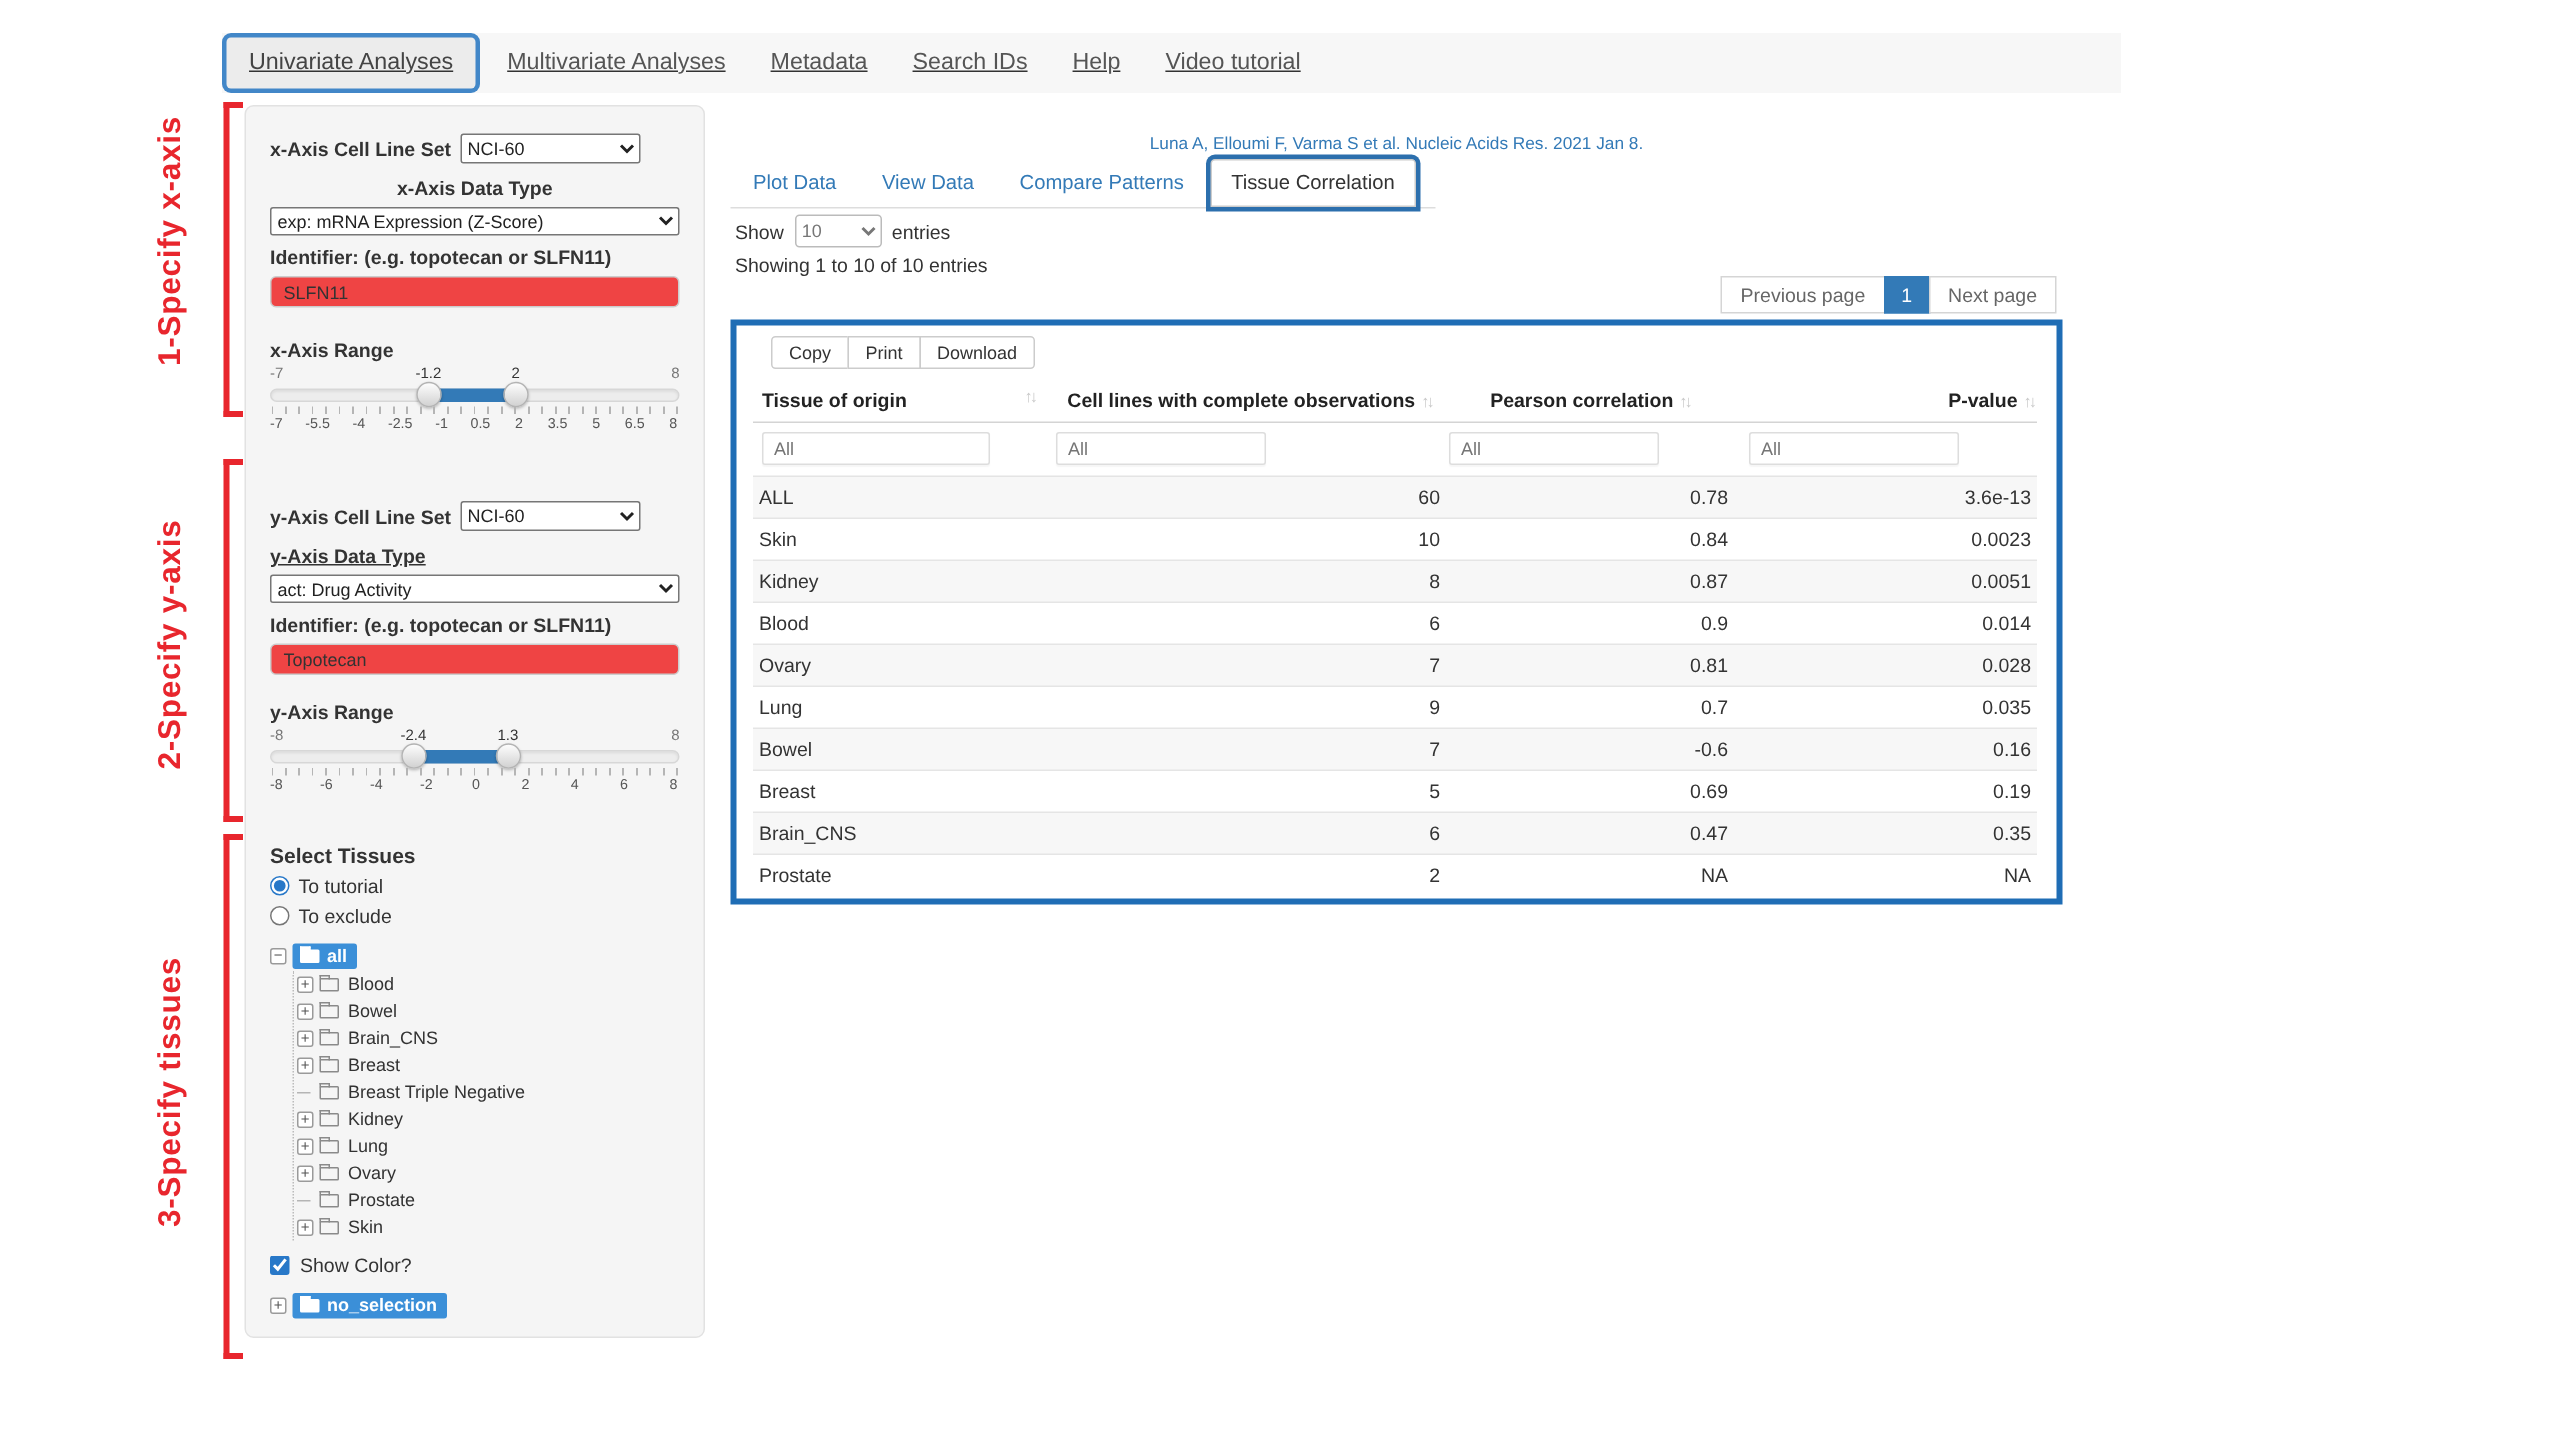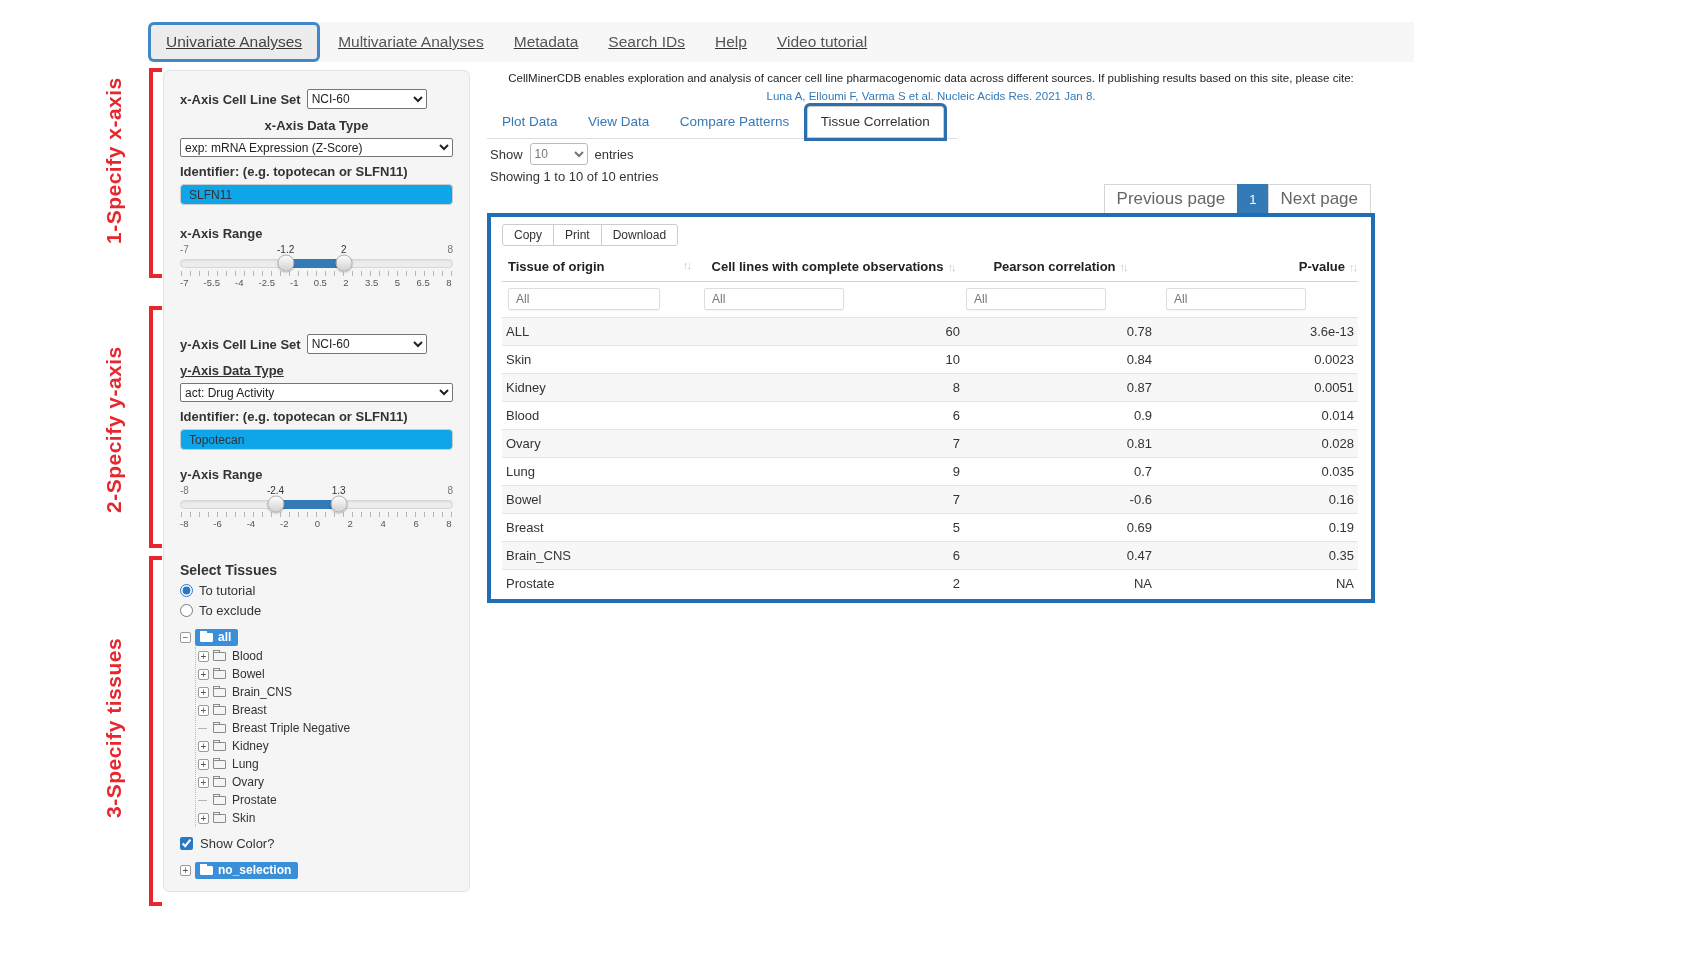--- a/index.html
+++ b/index.html
@@ -15,21 +15,21 @@
   .bracket { left:149px; width:13px; border:4px solid #e8262d; border-right:none; }
   .vtext { writing-mode:vertical-rl; transform:rotate(180deg); color:#e8262d; font-size:21px; font-weight:600; letter-spacing:0.5px; display:flex; align-items:center; justify-content:center; width:28px; }
 
   
   #sidebar { left:163px; top:70px; width:307px; height:822px; background:#f5f5f5; border:1px solid #e2e2e2; border-radius:6px; padding:16px 16px 10px 16px; }
   .lbl { font-weight:bold; font-size:13px; color:#333; }
   .inline-row { display:flex; align-items:center; gap:6px; }
   select { font-size:12px; color:#222; background:#fff; border:1px solid #767676; border-radius:2px; height:20px; }
   .sel-cellline { width:120px; }
   .sel-full { width:100%; height:19px; margin-top:5px; }
-  .txt-input { width:100%; height:21px; border:1px solid #ccc; border-radius:4px; font-size:12px; padding:0 8px; color:#333; background:#0ea5e9; font-family:"Liberation Sans", sans-serif; }
+  .txt-input { width:100%; height:21px; border:1px solid #ccc; border-radius:4px; font-size:12px; padding:0 8px; color:#333; background:#ef4444; font-family:"Liberation Sans", sans-serif; }
 
   
   .slider { position:relative; margin-top:3px; height:46px; }
   .sl-minmax { position:absolute; top:0; font-size:10px; color:#777; }
   .sl-hlabel { position:absolute; top:0; font-size:10px; color:#333; transform:translateX(-50%); }
   .sl-track { position:absolute; top:15px; left:0; right:0; height:9px; background:#ededed; border:1px solid #d7d7d7; border-radius:5px; box-shadow:inset 0 1px 2px rgba(0,0,0,0.08); }
   .sl-bar { position:absolute; top:15px; height:9px; background:#337ab7; }
   .sl-handle { position:absolute; top:19px; width:17px; height:17px; border-radius:50%; background:linear-gradient(#fdfdfd,#d2d2d2); border:1px solid #b3b3b3; transform:translate(-50%,-50%); box-shadow:0 1px 2px rgba(0,0,0,0.25); }
   .sl-ticks { position:absolute; top:27px; left:1px; right:1px; height:5px; background:repeating-linear-gradient(to right,#b5b5b5 0,#b5b5b5 1px,transparent 1px,transparent 9px); }
   .sl-ticklabels { position:absolute; top:33px; left:0; right:0; display:flex; justify-content:space-between; font-size:9.5px; color:#555; }
@@ -56,28 +56,28 @@
   #main { left:487px; top:0; width:888px; height:956px; }
   .citation { position:absolute; width:100%; text-align:center; font-size:11.5px; color:#222; }
   .citation a { color:#337ab7; text-decoration:none; }
   #tabbar { position:absolute; top:106px; left:0; width:470px; border-bottom:1px solid #ddd; padding-left:2px; }
   .ptab { display:inline-block; padding:7px 13px 8px; font-size:13.5px; color:#337ab7; cursor:pointer; }
   .ptab.active { color:#333; background:#fff; border:1px solid #ccc; border-radius:3px 3px 0 0; box-shadow:0 0 0 3px #2c6fad; position:relative; }
   #show-row { position:absolute; top:143px; left:3px; display:flex; align-items:center; gap:7px; font-size:13px; }
   #show-row select { width:58px; height:22px; border:1px solid #bbb; border-radius:3px; color:#777; }
   #showing-text { position:absolute; top:169px; left:3px; font-size:13px; color:#333; }
   #pagination { position:absolute; top:184px; right:4px; display:flex; }
-  .pg-btn { border:1px solid #d5d5d5; background:#fff; color:#666; font-size:17px; padding:4px 12px; margin-left:-1px; cursor:pointer; }
+  .pg-btn { border:1px solid #d5d5d5; background:#fff; color:#666; font-size:13px; padding:4px 12px; margin-left:-1px; cursor:pointer; }
   .pg-num { border:1px solid #337ab7; background:#337ab7; color:#fff; font-size:13px; padding:4px 11px; margin-left:-1px; cursor:pointer; }
 
   
   #tablebox { position:absolute; top:213px; left:0; width:888px; height:390px; border:4px solid #1f6db5; background:#fff; padding:7px 11px; }
   #toolbar { display:flex; }
   .tb-btn { border:1px solid #ccc; background:#fff; color:#333; font-size:12px; padding:3px 11px; margin-left:-1px; cursor:pointer; font-family:"Liberation Sans", sans-serif; }
-  .tb-btn:first-child { border-radius:3px 0 0 3px; margin-left:0; }
+  .tb-btn:first-child { border-radius:3px 0 0 3px; margin-left:12px; }
   .tb-btn:last-child { border-radius:0 3px 3px 0; }
   table { width:856px; border-collapse:collapse; table-layout:fixed; margin-top:8px; font-size:13px; }
   col.c0{width:200px;} col.c1{width:262px;} col.c2{width:192px;} col.c3{width:202px;}
   th { font-weight:bold; color:#222; padding:5px 4px 7px; border-bottom:1px solid #d4d4d4; white-space:nowrap; }
   th.h0 { text-align:left; padding-left:6px; }
   th.h1, th.h2 { text-align:center; }
   th.h3 { text-align:right; padding-right:2px; }
   .sort { color:#c9c9c9; font-size:11px; letter-spacing:-2px; margin-left:4px; cursor:pointer; }
   th.h0 .sort { float:right; margin-right:8px; }
   td.filter-cell { padding:6px 2px 7px; border-bottom:1px solid #e4e4e4; }
@@ -275,21 +275,20 @@
       <span class="tree-node-blue">
         <span class="folder white"></span>
         <span>no_selection</span>
       </span>
     </div>
   </div>
 </div>
 
 <div id="main" class="abs">
 
-  <div class="citation" style="top:72px;">CellMinerCDB enables exploration and analysis of cancer cell line pharmacogenomic data across different sources. If publishing results based on this site, please cite:</div>
   <div class="citation" style="top:90px;">
     <a href="#">Luna A, Elloumi F, Varma S et al. Nucleic Acids Res. 2021 Jan 8.</a>
   </div>
 
   <div id="tabbar">
     <span class="ptab">Plot Data</span>
     <span class="ptab">View Data</span>
     <span class="ptab">Compare Patterns</span>
     <span class="ptab active">Tissue Correlation</span>
   </div>

